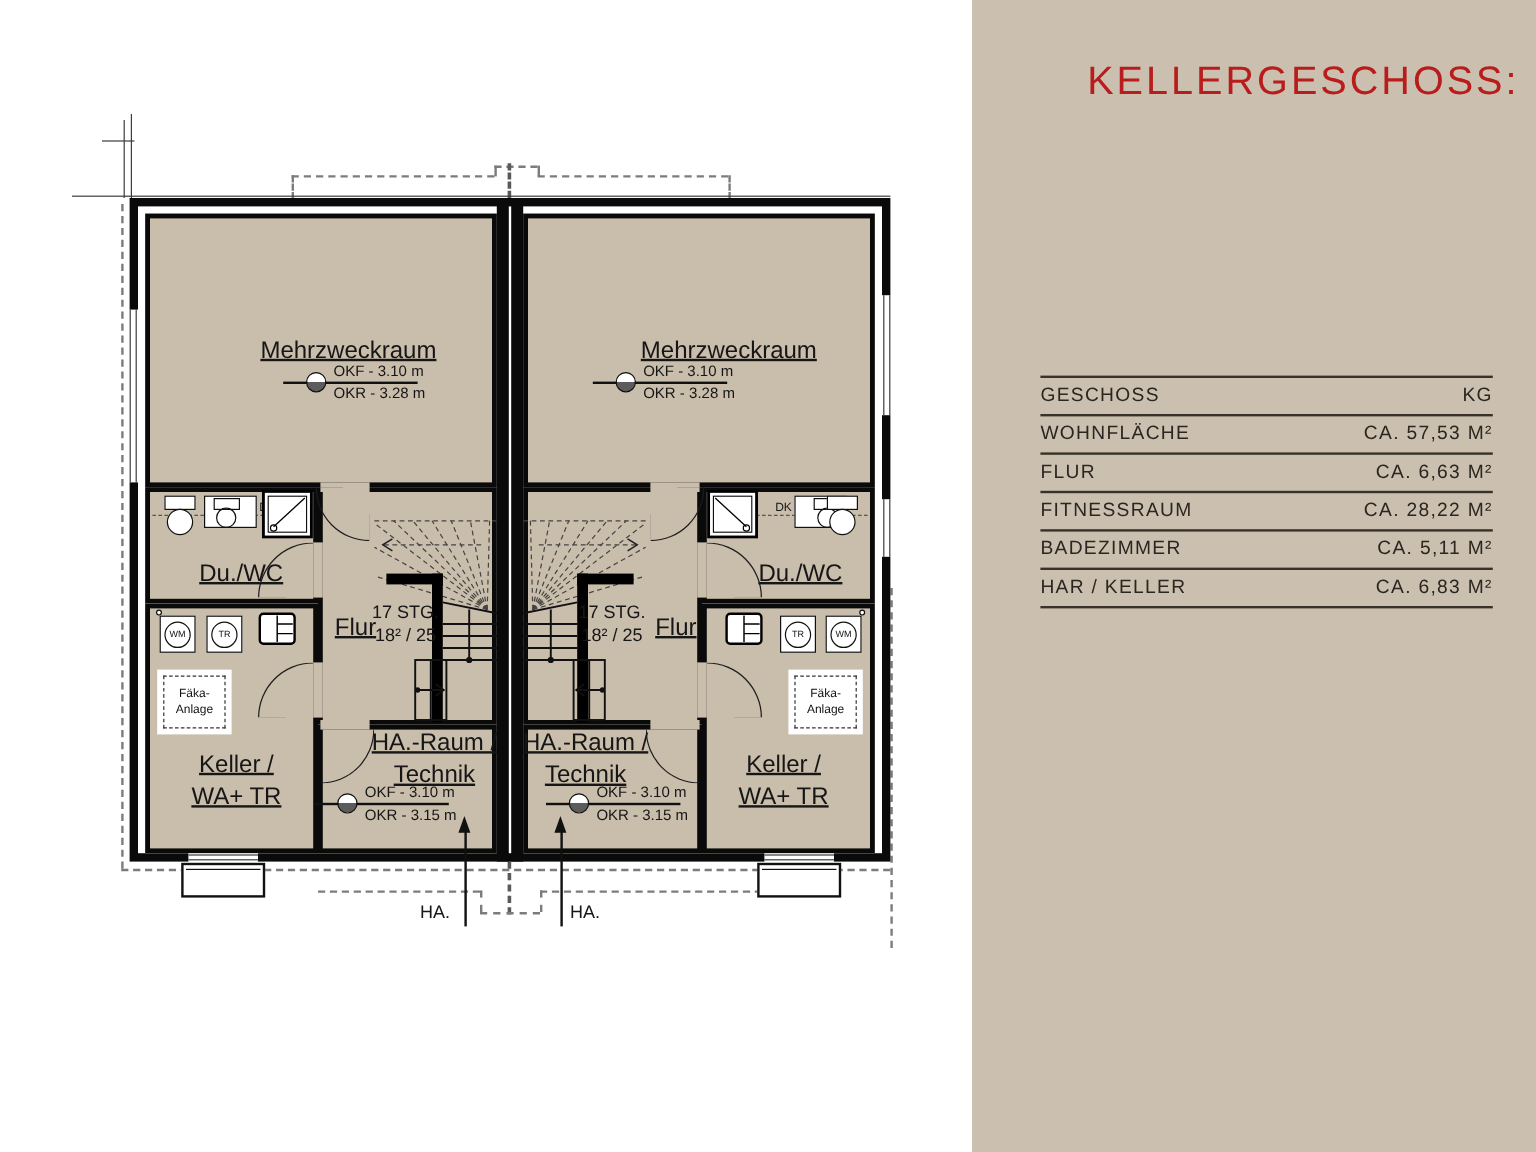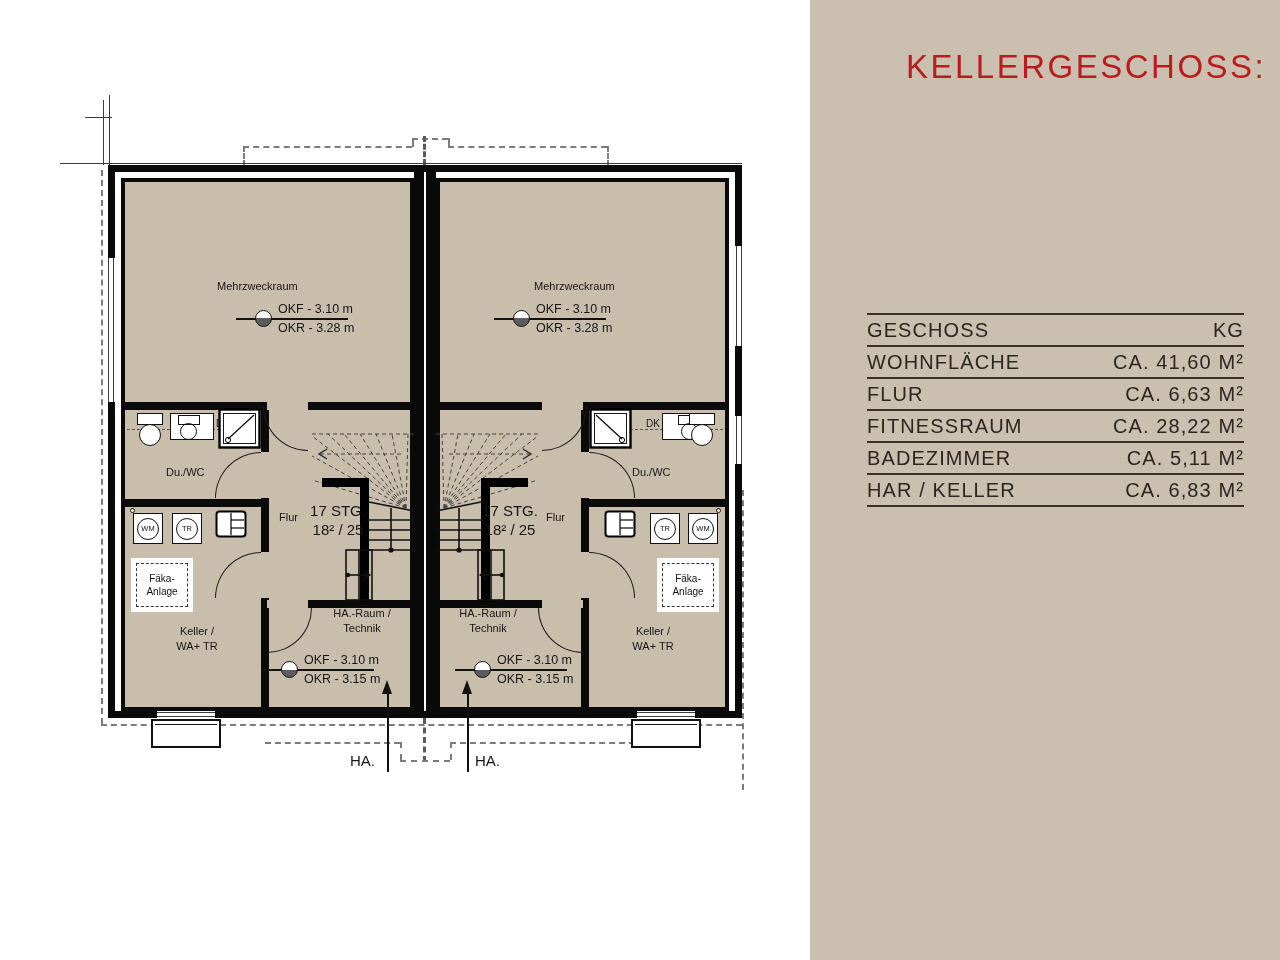--- a/index.html
+++ b/index.html
@@ -21,21 +21,21 @@
   .arc.br{border-left:none;border-top:none;border-radius:0 0 100% 0;}
   .arc.tl{border-right:none;border-bottom:none;border-radius:100% 0 0 0;}
   .arc.tr{border-left:none;border-bottom:none;border-radius:0 100% 0 0;}
   .dash-h{position:absolute;border-top:2px dashed #7c7c7c;height:0;}
   .dash-v{position:absolute;border-left:2px dashed #7c7c7c;width:0;}
   .dash-v.bold{border-left:3px dashed #5a5a5a;}
   .thin-h{position:absolute;background:#3c3c3c;height:1px;}
   .thin-v{position:absolute;background:#3c3c3c;width:1px;}
   .lbl{position:absolute;color:#161616;white-space:nowrap;line-height:1.25;}
   .lbl.c{text-align:center;}
-  .room-lbl{font-size:11px;}
+  .room-lbl{font-size:20px;text-decoration:underline;}
   .small-lbl{font-size:12.5px;}
   .wbox{position:absolute;background:#fff;border:1.5px solid #111;box-sizing:border-box;}
   .circle{position:absolute;border:1.5px solid #111;border-radius:50%;box-sizing:border-box;background:#fff;}
   .lvl{position:absolute;border:1.5px solid #111;border-radius:50%;box-sizing:border-box;
        background:linear-gradient(to bottom,#fff 50%,#5c5c5c 50%);width:17px;height:17px;}
   .mline{position:absolute;background:#111;height:1.5px;}
   .appl{position:absolute;background:#fff;border:1.5px solid #111;box-sizing:border-box;
         display:flex;align-items:center;justify-content:center;}
   .appl .ring{width:20px;height:20px;border:1.2px solid #111;border-radius:50%;
         display:flex;align-items:center;justify-content:center;font-size:7.5px;color:#111;}
@@ -46,21 +46,21 @@
   .tri-up{position:absolute;width:0;height:0;border-left:5px solid transparent;
         border-right:5px solid transparent;border-bottom:14px solid #111;}
   .well{position:absolute;background:#fff;border:2px solid #111;box-sizing:border-box;}
   .well .inner{position:absolute;left:2px;right:2px;top:3px;height:0;border-top:1.5px solid #111;}
   
   .panel{position:absolute;left:810px;top:0;width:470px;height:960px;background:var(--panel);}
   .panel h1{position:absolute;left:96px;top:48px;margin:0;font-size:33px;font-weight:500;
         letter-spacing:2.5px;color:#b91c1c;white-space:nowrap;}
   .table{position:absolute;left:57px;top:313px;width:377px;border-top:2px solid #38322a;}
   .trow{height:30px;border-bottom:2px solid #38322a;display:flex;align-items:center;
-        justify-content:space-between;color:var(--ink);font-size:20px;letter-spacing:1.1px;}
+        justify-content:space-between;color:var(--ink);font-size:16px;letter-spacing:1.1px;}
   .trow .v{text-align:right;}
 </style>
 </head>
 <body>
 
 <div class="stage">
 
   <div class="abs" style="left:0;top:0;width:810px;height:960px;">
 
     <div class="dash-v" style="left:101px;top:170px;height:554px;"></div>
@@ -341,21 +341,21 @@
 
   <aside class="panel">
     <h1>KELLERGESCHOSS:</h1>
     <div class="table">
       <div class="trow">
         <span>GESCHOSS</span>
         <span class="v">KG</span>
       </div>
       <div class="trow">
         <span>WOHNFLÄCHE</span>
-        <span class="v">CA. 41,60 M²</span>
+        <span class="v">CA. 57,53 M²</span>
       </div>
       <div class="trow">
         <span>FLUR</span>
         <span class="v">CA. 6,63 M²</span>
       </div>
       <div class="trow">
         <span>FITNESSRAUM</span>
         <span class="v">CA. 28,22 M²</span>
       </div>
       <div class="trow">

